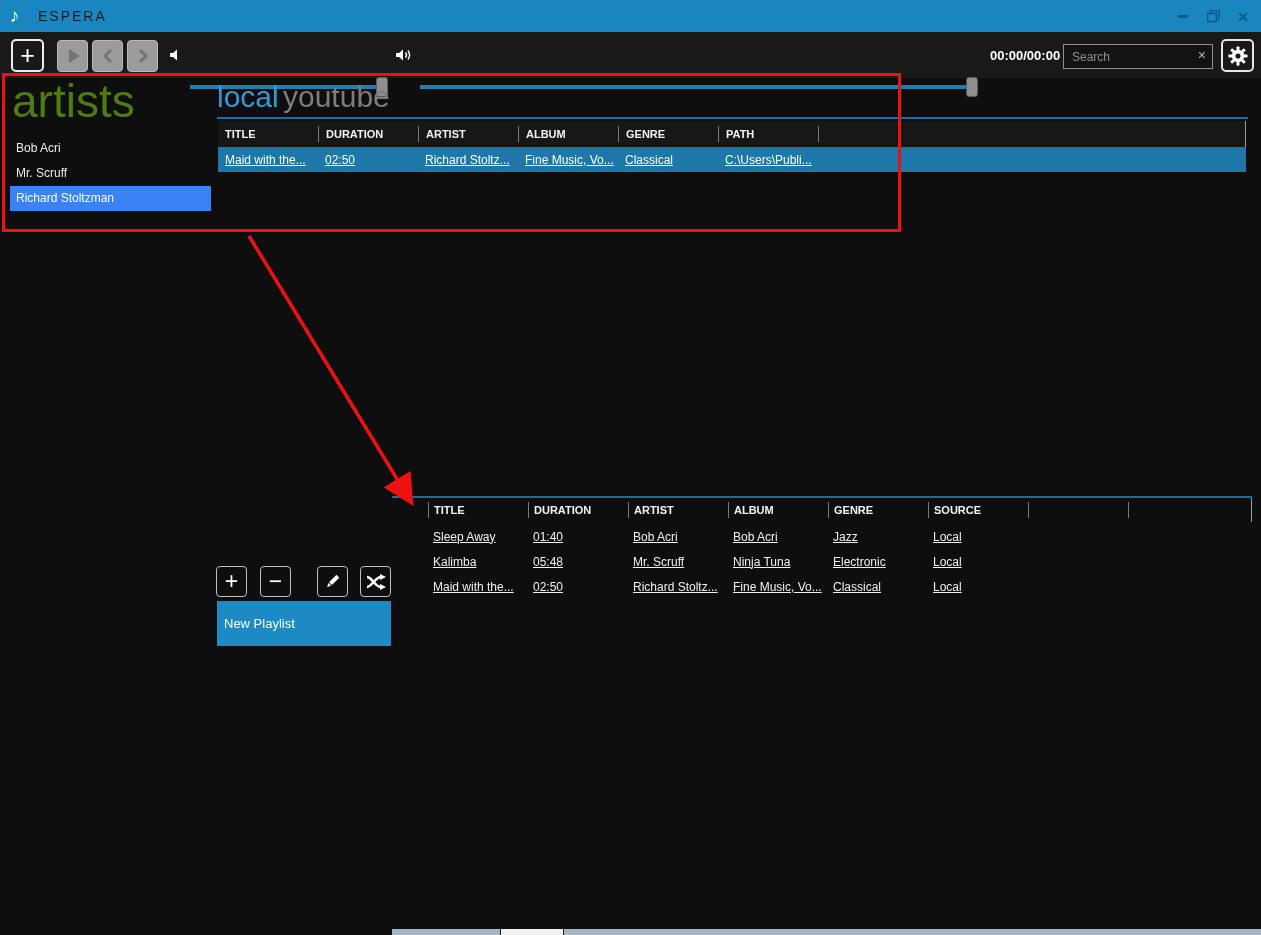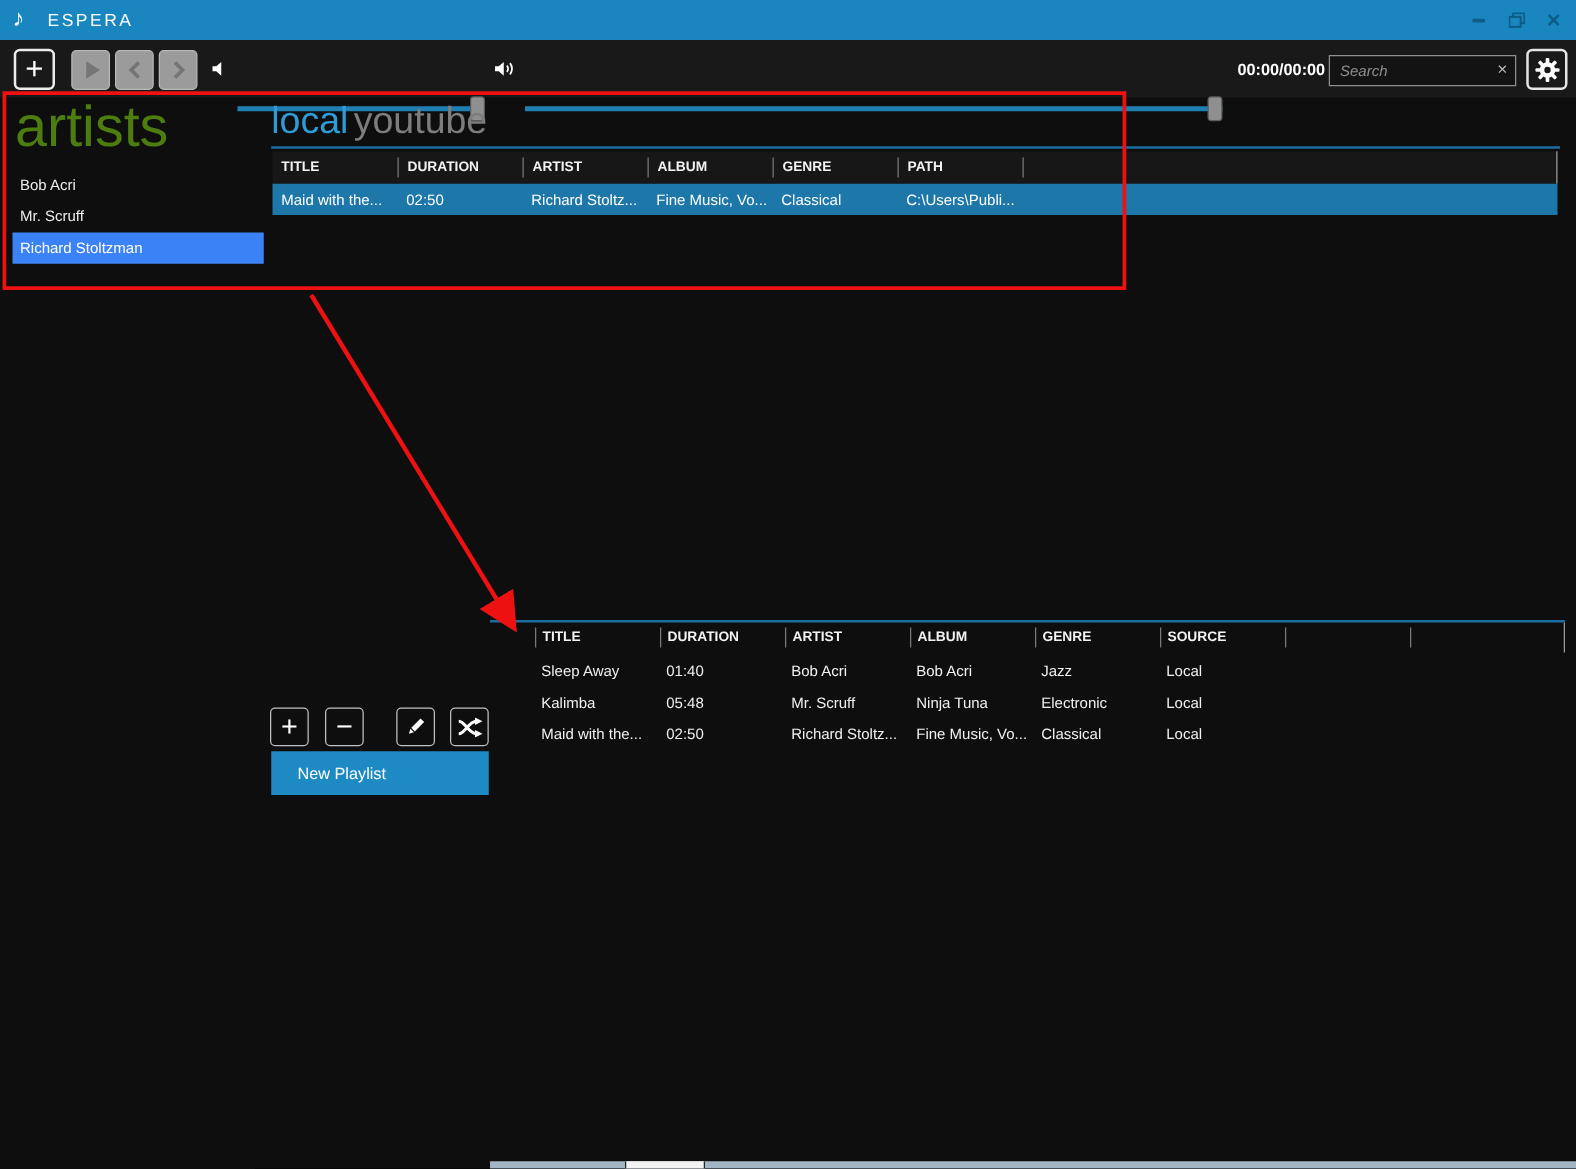--- a/index.html
+++ b/index.html
@@ -6,62 +6,62 @@
   html,body { background:#000; }
   #app {
     position:relative; width:1261px; height:935px; overflow:hidden;
     background:#0e0e0e; font-family:"Liberation Sans", sans-serif;
   }
   .abs { position:absolute; }
 
   
   .titlebar { left:0; top:0; width:1261px; height:32px; background:#1a86c0; }
   .note-icon { left:10px; top:5px; color:#fff; font-size:19px; font-weight:700; }
-  .app-title { left:38px; top:8px; color:#ffffff; font-size:14px; letter-spacing:2px; }
+  .app-title { left:38px; top:8px; color:#0f172a; font-size:14px; letter-spacing:2px; }
   .win-controls { right:6px; top:0; height:32px; display:flex; align-items:center; gap:6px; }
   .win-btn { width:24px; height:24px; display:flex; align-items:center; justify-content:center; color:#0d5c88; cursor:default; }
   .min-bar { width:10px; height:3px; background:#0d5c88; }
   .close-x { font-size:19px; font-weight:700; line-height:1; }
 
   
   .toolbar { left:0; top:32px; width:1261px; height:46px; background:#191919; }
   .tbtn { display:flex; align-items:center; justify-content:center; border-radius:5px; }
   .add-btn { left:11px; top:7px; width:33px; height:33px; border:2px solid #ededed; color:#fff; font-size:25px; font-weight:300; background:transparent; }
   .nav-btn { top:8px; width:31px; height:32px; border:1px solid #b9b9b9; border-radius:4px; background:#9b9b9b; }
   .play-tri { width:0; height:0; border-left:11px solid #757575; border-top:7px solid transparent; border-bottom:7px solid transparent; margin-left:3px; }
   .track { height:4px; background:#1f7fb3; top:53px; }
   .thumb { top:45px; width:12px; height:20px; background:#8f8f8f; border:1px solid #5c5c5c; border-radius:3px; }
   .time-label { left:990px; top:16px; color:#fff; font-size:13px; font-weight:700; }
   .search-wrap { left:1063px; top:12px; width:150px; height:25px; }
-  .search-wrap input { width:100%; height:100%; background:#131313; border:1px solid #8f8f8f; color:#ccc; font-size:12px; padding:0 24px 0 8px; font-family:"Liberation Sans", sans-serif; outline:none;font-style:italic; }
+  .search-wrap input { width:100%; height:100%; background:#131313; border:1px solid #8f8f8f; color:#ccc; font-size:12px; padding:0 24px 0 8px; font-family:"Liberation Sans", sans-serif; outline:none; }
   .search-wrap input::placeholder { color:#8f8f8f; }
   .clear-x { right:7px; top:4px; color:#b5b5b5; font-size:14px; line-height:1; }
   .gear-btn { left:1221px; top:7px; width:33px; height:33px; border:2px solid #e6e6e6; background:transparent; }
 
   
   .artists-heading { left:12px; top:74px; font-size:46px; font-weight:300; color:#4d7c0f; }
   .artist-item { left:10px; width:201px; height:25px; line-height:25px; padding-left:6px; color:#ececec; font-size:12px; }
   .artist-item.selected { background:#3b82f6; color:#fff; }
 
   
   .tab { top:80px; font-size:30px; font-weight:300; }
   .tab.active { color:#2e9bd6; }
   .tab.inactive { color:#7d7d7d; }
   .lib-topline { left:217px; top:117px; width:1031px; height:2px; background:#1a6d9e; }
   .grid-lib { left:218px; width:1028px; display:grid; grid-template-columns:100px 100px 100px 100px 100px 100px 1fr; align-items:center; }
   .lib-header { top:121px; height:26px; background:#171717; border-right:1px solid #9a9a9a; }
   .hcell { color:#f2f2f2; font-size:11px; font-weight:700; padding-left:7px; height:16px; line-height:16px; border-left:1px solid #7a7a7a; white-space:nowrap; overflow:hidden; }
   .hcell.first { border-left:none; }
   .lib-row { top:147px; height:25px; background:#1d77a8; color:#fff; font-size:12px; }
-  .cell { padding-left:7px; white-space:nowrap; overflow:hidden; }
+  .cell { padding-left:7px; white-space:nowrap; overflow:hidden;text-decoration:underline; }
 
   
   .playlists-heading { left:214px; top:500px; font-size:46px; font-weight:300; color:#fafafa; }
   .pl-btn { top:566px; width:31px; height:31px; border:1px solid #c0c0c0; border-radius:4px; background:transparent; color:#fff; font-size:23px; }
-  .new-playlist { left:217px; top:601px; width:174px; height:35px; background:#1e8ac4; color:#fff; font-size:13px; display:flex; align-items:center; padding-left:21px; }
+  .new-playlist { left:217px; top:601px; width:174px; height:45px; background:#1e8ac4; color:#fff; font-size:13px; display:flex; align-items:center; padding-left:7px; }
 
   
   .pl-topline { left:392px; top:496px; width:860px; height:2px; background:#1a6d9e; }
   .grid-pl { left:392px; width:860px; display:grid; grid-template-columns:36px 100px 100px 100px 100px 100px 100px 100px 124px; align-items:center; }
   .pl-header { top:498px; height:24px; border-right:1px solid #9a9a9a; }
   .pl-row { top:524px; height:25px; color:#f0f0f0; font-size:12px; }
   .pl-row .cell, .pl-header .hcell { padding-left:5px; }
   .pl-header .hcell.first, .pl-row .cell.first { border-left:none; padding-left:0; }
 
   

